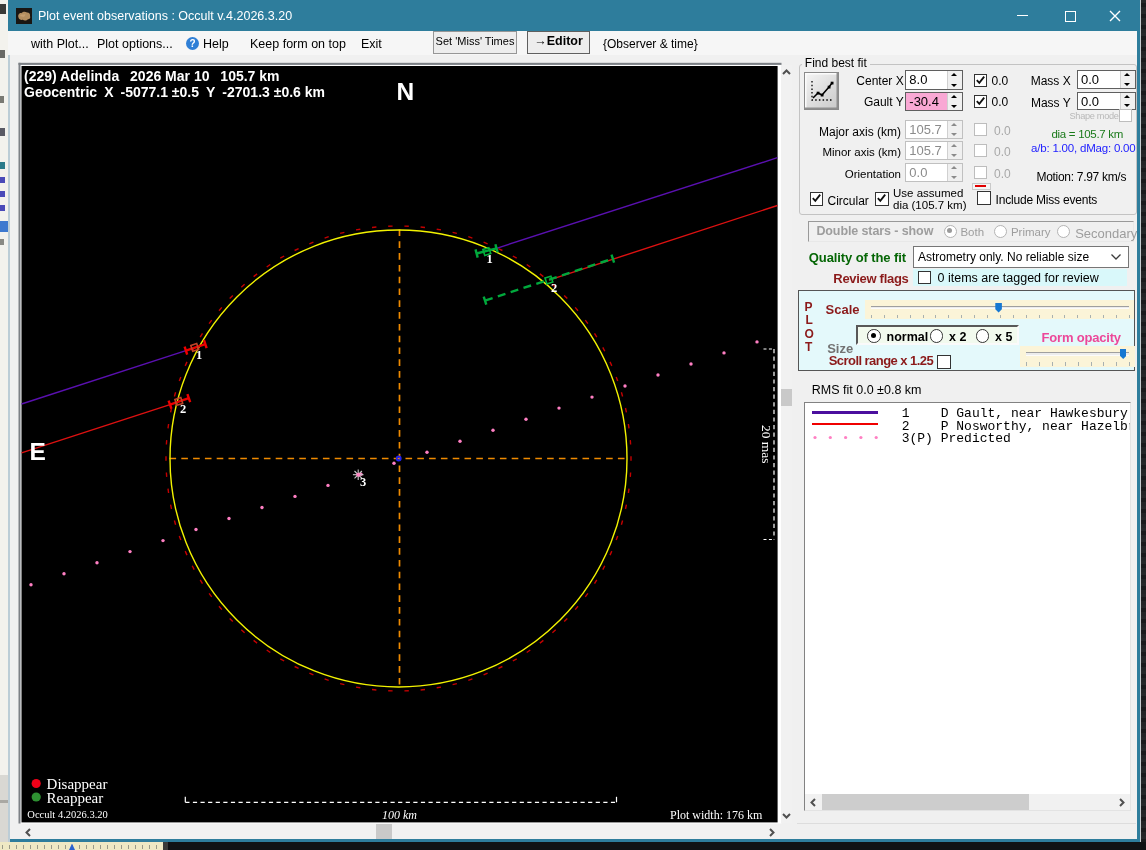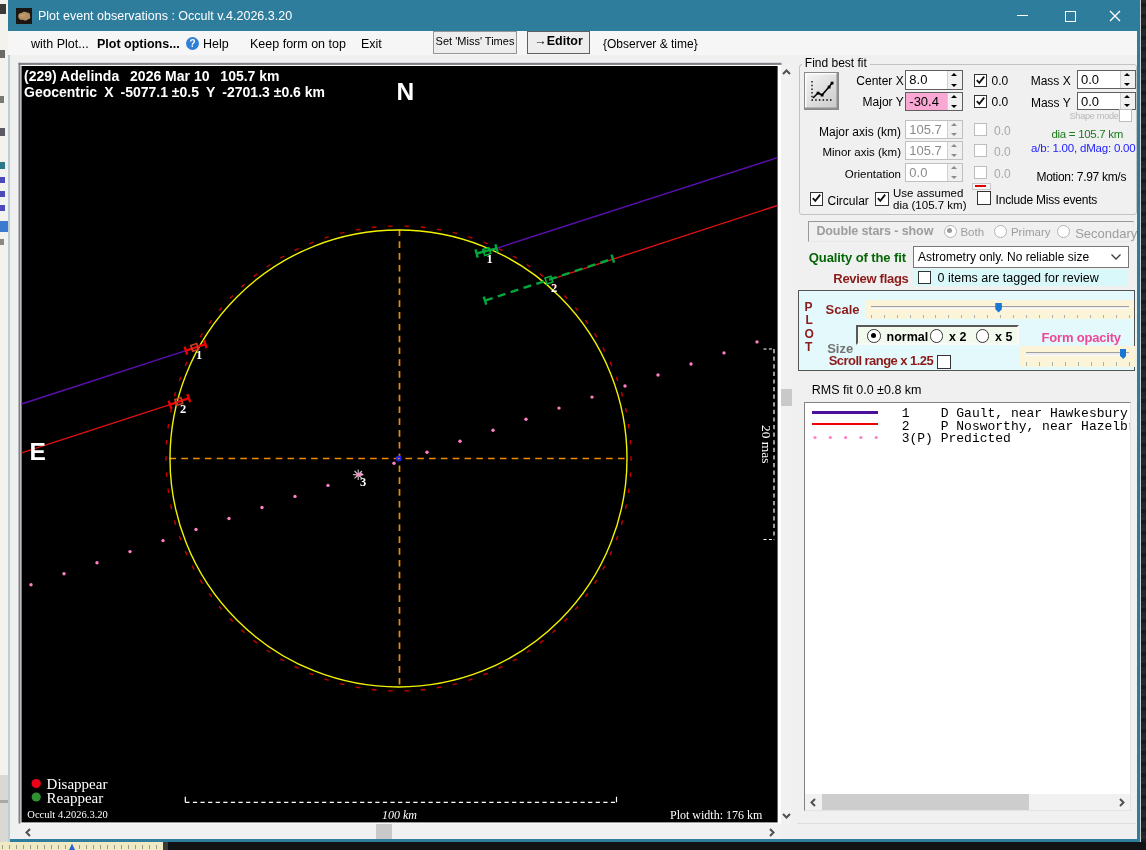--- a/index.html
+++ b/index.html
@@ -45,21 +45,21 @@
 </div>
 <div style="position:absolute;left:38px;top:8.5px;font-size:12.5px;color:#fff;font-weight:normal;white-space:nowrap;">Plot event observations : Occult v.4.2026.3.20</div>
 <div class="abs" style="left:1017px;top:15px;width:11px;height:1.4px;background:#fff"></div>
 <div class="abs" style="left:1064.5px;top:10.5px;width:9px;height:9px;border:1.4px solid #fff"></div>
 <svg class="abs" style="left:1109px;top:10px" width="12" height="12" viewBox="0 0 12 12">
     <path d="M1 1 L11 11 M11 1 L1 11" stroke="#fff" stroke-width="1.4"></path>
   </svg>
 
 <div class="abs" style="left:8px;top:31px;width:1131.5px;height:24px;background:#f6f6f6"></div>
 <div style="position:absolute;left:31px;top:36.5px;font-size:12.5px;color:#000;font-weight:normal;white-space:nowrap;">with Plot...</div>
-<div style="position:absolute;left:97px;top:36.5px;font-size:12.5px;color:#000;font-weight:bold;white-space:nowrap;">Plot options...</div>
+<div style="position:absolute;left:97px;top:36.5px;font-size:12.5px;color:#000;font-weight:normal;white-space:nowrap;">Plot options...</div>
 <div class="abs" style="left:186px;top:37px;width:13px;height:13px;border-radius:50%;background:#2f7fd6">
  <div style="position:absolute;left:0;top:0;width:13px;height:13px;font-size:10px;font-weight:bold;color:#fff;text-align:center;line-height:13px">?</div>
   </div>
 <div style="position:absolute;left:203px;top:36.5px;font-size:12.5px;color:#000;font-weight:normal;white-space:nowrap;">Help</div>
 <div style="position:absolute;left:250px;top:36.5px;font-size:12.5px;color:#000;font-weight:normal;white-space:nowrap;">Keep form on top</div>
 <div style="position:absolute;left:361px;top:36.5px;font-size:12.5px;color:#000;font-weight:normal;white-space:nowrap;">Exit</div>
 <div class="abs" style="left:433px;top:31px;width:82px;height:21px;background:#ededed;border:1px solid #969696;font-size:11px;text-align:center;line-height:19px">Set 'Miss' Times</div>
 <div class="abs" style="left:527px;top:31px;width:61px;height:21px;background:#ededed;border:1px solid #5f5f5f;font-size:12.5px;font-weight:bold;text-align:center;line-height:19px">→Editor</div>
 <div style="position:absolute;left:603px;top:36.5px;font-size:12px;color:#000;font-weight:normal;white-space:nowrap;">{Observer &amp; time}</div>
 
@@ -211,21 +211,21 @@
     <span style="position:absolute;left:3px;top:1px">0.0</span>
     <div style="position:absolute;right:0;top:0;width:14px;height:100%;border-left:1px solid #d0d0d0">
       <div style="position:absolute;left:0;top:0;width:100%;height:50%;background:#f0f0f0;border-bottom:1px solid #d8d8d8">
         <div style="position:absolute;left:3px;top:2px;border-left:3px solid transparent;border-right:3px solid transparent;border-bottom:3.5px solid #000"></div>
       </div>
       <div style="position:absolute;left:0;bottom:0;width:100%;height:50%;background:#f0f0f0">
         <div style="position:absolute;left:3px;bottom:2px;border-left:3px solid transparent;border-right:3px solid transparent;border-top:3.5px solid #000"></div>
       </div>
     </div>
   </div>
-<div style="position:absolute;right:242.29999999999995px;top:95px;font-size:12px;color:#000;white-space:nowrap">Major Y</div>
+<div style="position:absolute;right:242.29999999999995px;top:95px;font-size:12px;color:#000;white-space:nowrap">Gault Y</div>
 <div style="position:absolute;left:905.3px;top:91.7px;width:56px;height:17.5px;background:#f9a8d4;border:1px solid #5f5f5f;font-size:13px;color:#000">
     <span style="position:absolute;left:3px;top:1px">-30.4</span>
     <div style="position:absolute;right:0;top:0;width:14px;height:100%;border-left:1px solid #d0d0d0">
       <div style="position:absolute;left:0;top:0;width:100%;height:50%;background:#f0f0f0;border-bottom:1px solid #d8d8d8">
         <div style="position:absolute;left:3px;top:2px;border-left:3px solid transparent;border-right:3px solid transparent;border-bottom:3.5px solid #000"></div>
       </div>
       <div style="position:absolute;left:0;bottom:0;width:100%;height:50%;background:#f0f0f0">
         <div style="position:absolute;left:3px;bottom:2px;border-left:3px solid transparent;border-right:3px solid transparent;border-top:3.5px solid #000"></div>
       </div>
     </div>

